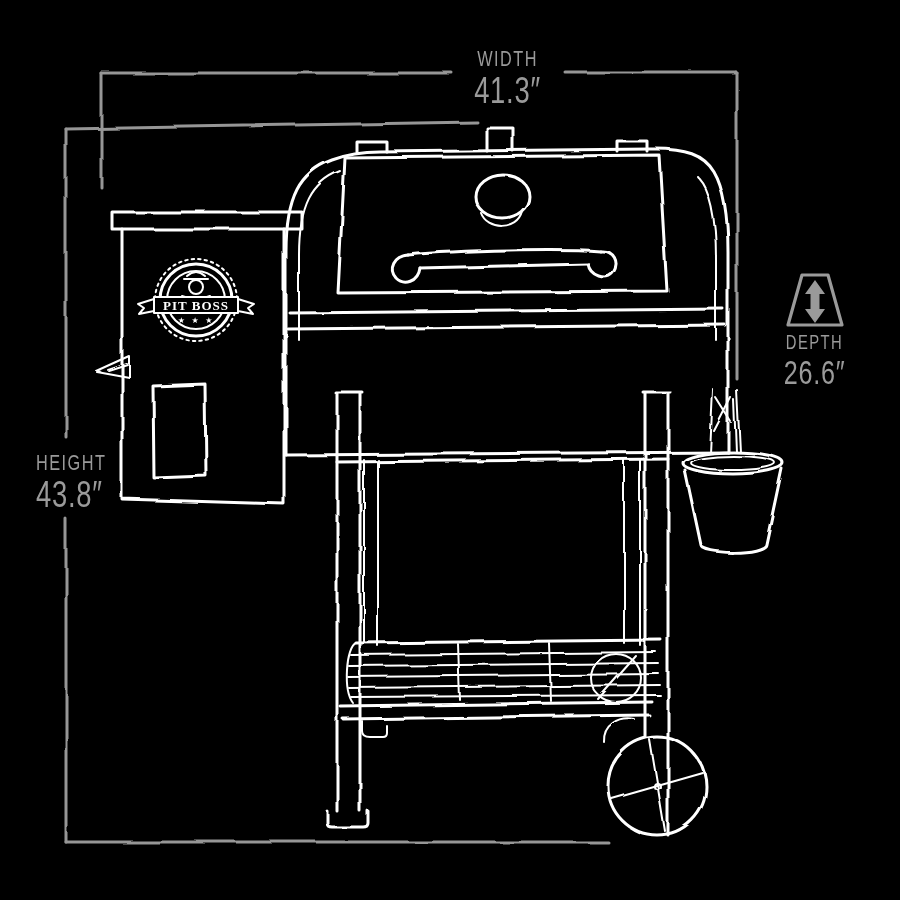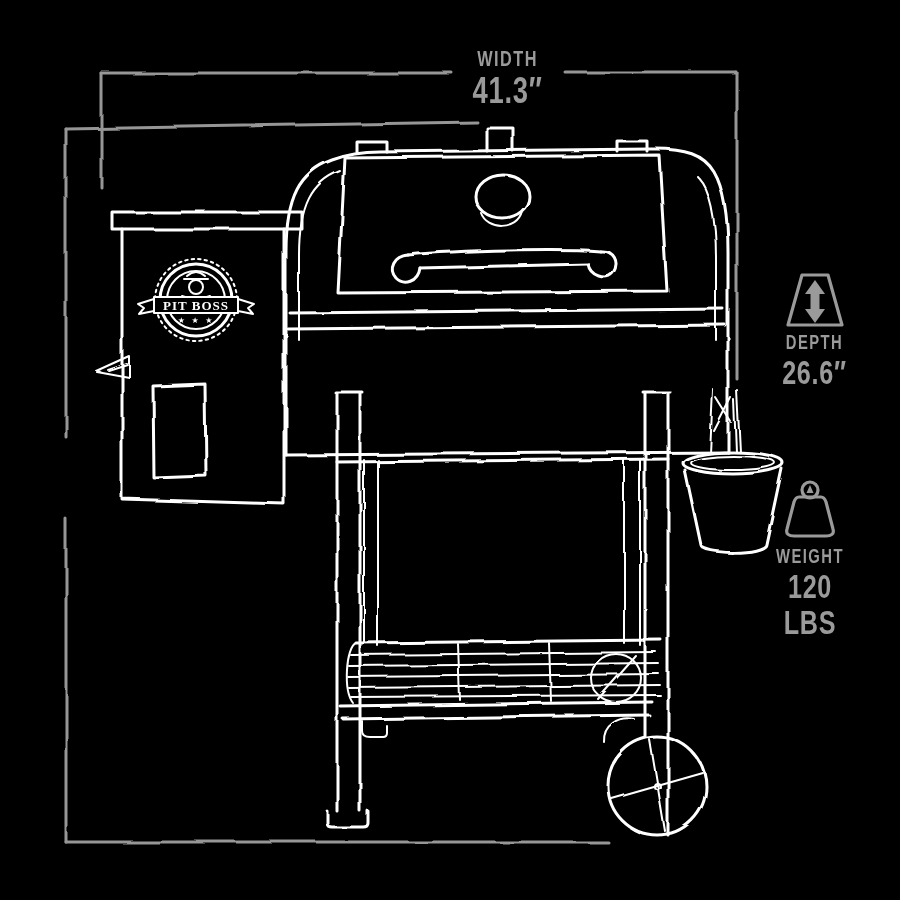--- a/index.html
+++ b/index.html
@@ -8,21 +8,21 @@
     overflow:hidden;font-family:"Liberation Sans",sans-serif;
   }
   .art{position:absolute;left:0;top:0;width:900px;height:900px;}
   .art path,.art circle,.art ellipse,.art line{fill:none;stroke:#ffffff;stroke-width:3;stroke-linecap:round;stroke-linejoin:round;}
   .art .dim{stroke:#969696;stroke-width:3;}
   .art .thin{stroke-width:2;}
   .art .fillblack{fill:#000000;stroke:#ffffff;stroke-width:2;}
   .logo-brand{font-family:"Liberation Serif",serif;font-weight:bold;font-size:13px;letter-spacing:1px;fill:#ffffff;text-anchor:middle;}
   .logo-stars{font-family:"DejaVu Sans",sans-serif;font-size:8px;fill:#ffffff;text-anchor:middle;letter-spacing:2px;}
 
-  .dim-block{position:absolute;color:#9a9a9a;font-weight:bold;}
+  .dim-block{position:absolute;color:#9a9a9a;font-weight:normal;}
   .dim-name{font-size:22px;letter-spacing:2px;line-height:1.05;transform:scaleX(0.74);}
   .dim-value{font-size:37px;letter-spacing:1px;line-height:1.05;margin-top:2px;transform:scaleX(0.74);}
   .dim-name.sm{font-size:20px;}
   .dim-value.sm{font-size:34px;}
   .center{text-align:center;}
   .center .dim-name,.center .dim-value{transform-origin:center;}
   .leftalign .dim-name,.leftalign .dim-value{transform-origin:left;}
   .spec-icon{display:block;margin:0 auto 4px auto;}
   .spec-icon .oline{fill:none;stroke:#9a9a9a;stroke-width:3.2;stroke-linejoin:round;}
   .spec-icon .ofill{fill:#9a9a9a;stroke:none;}
@@ -137,33 +137,28 @@
       </g>
       <text class="logo-stars" x="0" y="23">★ ★ ★</text>
     </g>
   </svg>
 
   <div class="dim-block center" style="left:405px;top:47px;width:205px;">
     <div class="dim-name">WIDTH</div>
     <div class="dim-value">41.3″</div>
   </div>
 
+  <div class="dim-block leftalign" style="left:36px;top:451px;">
+    <div class="dim-name">HEIGHT</div>
+    <div class="dim-value">43.8″</div>
+  </div>
 
   <div class="dim-block center" style="left:757px;top:272px;width:115px;text-align:center;">
     <svg class="spec-icon" width="60" height="56" viewBox="0 0 60 56">
       <path class="oline" d="M17,3 L43,3 L57,53 L3,53 Z"></path>
       <path class="ofill" d="M30,8 L40,22 L34.5,22 L34.5,37 L40,37 L30,51 L20,37 L25.5,37 L25.5,22 L20,22 Z"></path>
     </svg>
     <div class="dim-name sm">DEPTH</div>
     <div class="dim-value sm">26.6″</div>
   </div>
 
-  <div class="dim-block center" style="left:748px;top:480px;width:124px;">
-    <svg class="spec-icon" width="62" height="62" viewBox="0 0 62 62">
-      <circle class="oline" cx="31" cy="10" r="8"></circle>
-      <path class="ofill" d="M31,5 L34.5,13 L27.5,13 Z"></path>
-      <path class="oline" d="M20,17 L42,17 C45,17 46,19 47,22 L54,49 C55.5,54 52,56 47,56 L15,56 C10,56 6.5,54 8,49 L15,22 C16,19 17,17 20,17 Z"></path>
-    </svg>
-    <div class="dim-name sm">WEIGHT</div>
-    <div class="dim-value sm">120 LBS</div>
-  </div>
 
 </div>
 
 </body></html>

